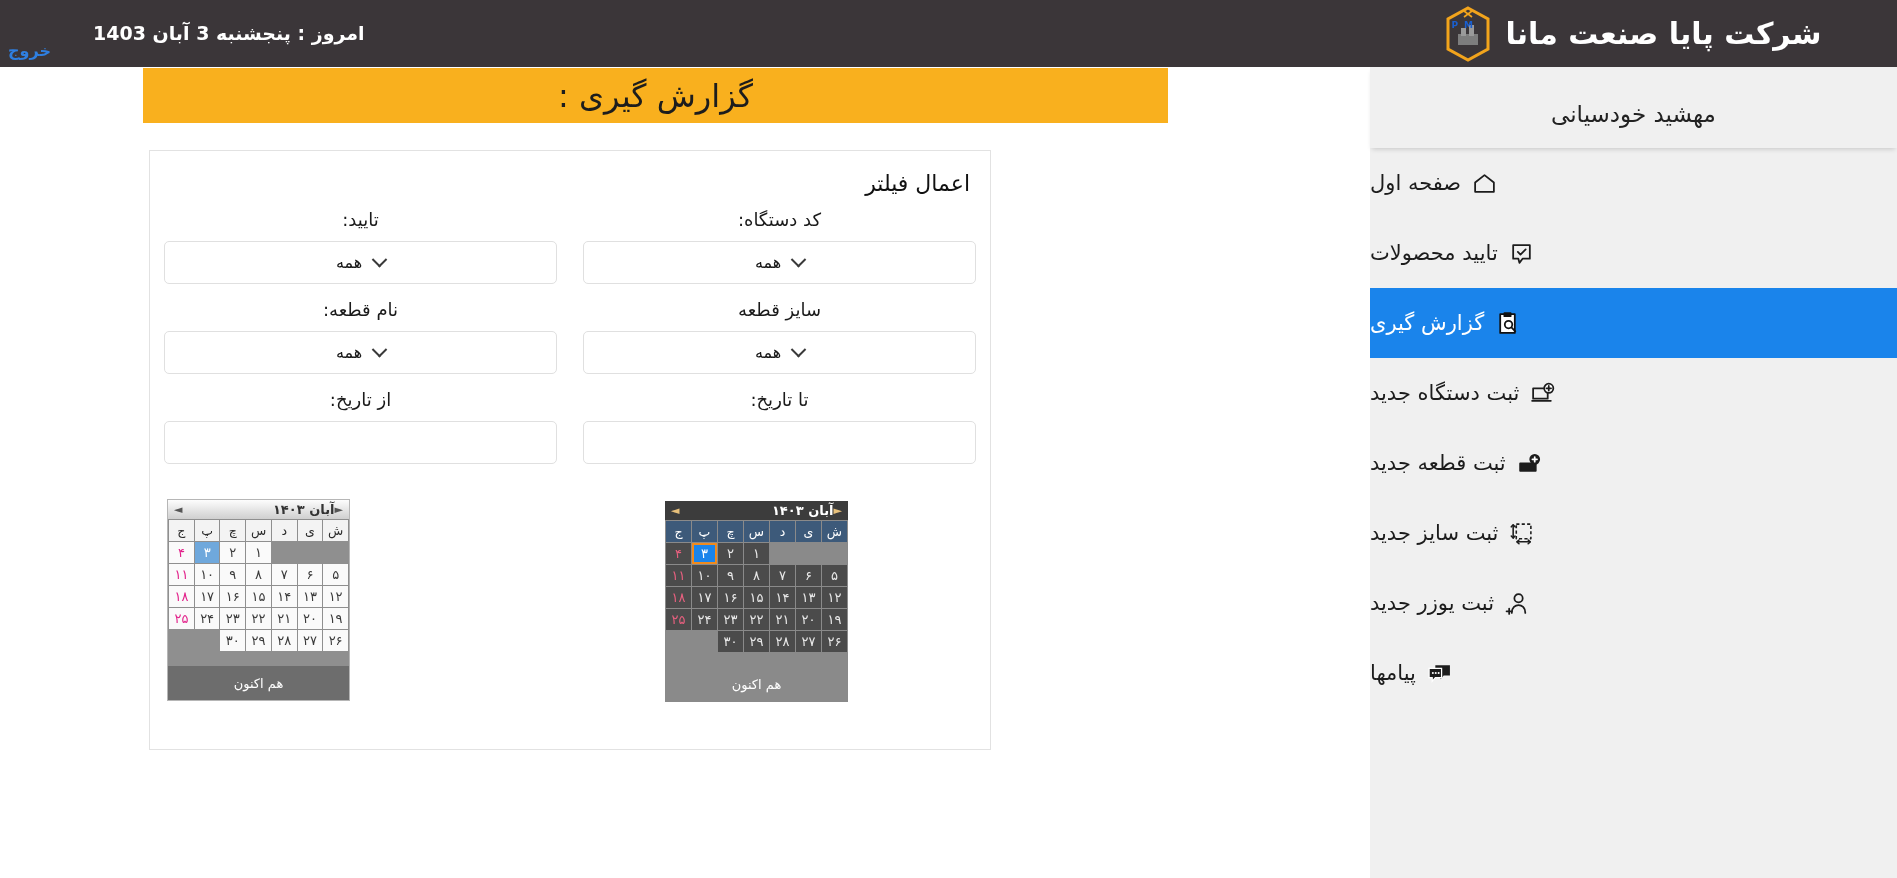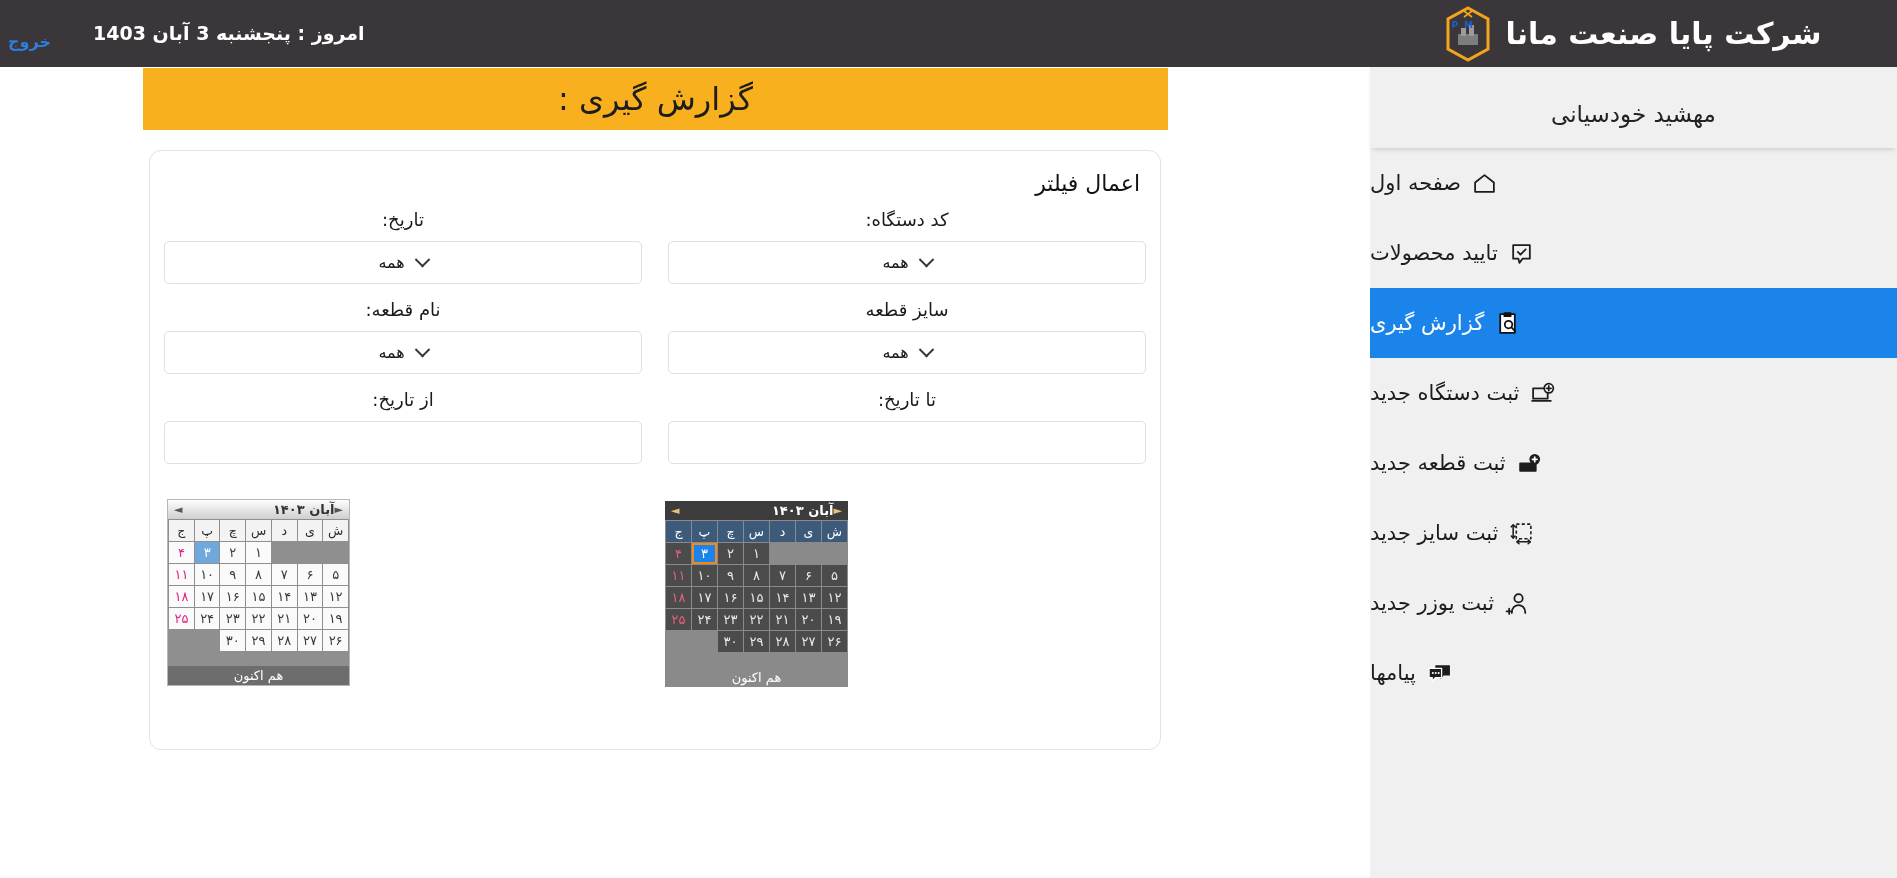--- a/index.html
+++ b/index.html
@@ -45,21 +45,21 @@
     position: absolute; left: 80px; top: 0;
     height: 67px; line-height: 67px;
     color: #ffffff;
     font-size: 19px;
     font-weight: 700;
     white-space: nowrap;
     direction: rtl;
     margin-left: 13px;
   }
   .logout-link {
-    position: absolute; left: 8px; top: 8px;
+    position: absolute; left: 8px; top: 17px;
     height: 67px; line-height: 67px;
     color: #2f7fe0;
     font-size: 16px;
     font-weight: 700;
     text-decoration: none;
     cursor: pointer;
   }
 
   
   .sidebar {
@@ -117,39 +117,39 @@
     top: 67px; left: 0;
     width: 1370px; height: 811px;
     background: #ffffff;
     overflow: hidden;
   }
   .page-banner {
     position: absolute;
     top: 1px;
     left: 143px;
     width: 1025px;
-    height: 62px;
+    height: 55px;
     background: #f9b01e;
     display: flex; align-items: center; justify-content: center;
   }
   .page-banner .banner-text {
     font-size: 32px;
     color: #1d1d1d;
     font-weight: 400;
   }
 
   .filter-card {
     position: absolute;
     top: 83px;
     left: 149px;
-    width: 1012px;
+    width: 842px;
     min-height: 600px;
     background: #ffffff;
     border: 1px solid #e2e2e2;
-    border-radius: 12px;
+    border-radius: 0;
   }
   .filter-title {
     position: absolute;
     top: 20px; right: 20px;
     font-size: 22px;
     color: #111111;
   }
   .filter-grid {
     position: absolute;
     top: 58px; right: 14px; left: 14px;
@@ -255,21 +255,21 @@
   .dp-dark .dp-table td.empty { background: #8a8a8a; cursor: default; }
   .dp-light .dp-table td.empty { background: #8f8f8f; cursor: default; }
 
   .dp-dark .dp-table td.holiday { color: #e8607f; }
   .dp-light .dp-table td.holiday { color: #e2218a; }
 
   .dp-dark .dp-table td.selected { background: #1a84eb; color: #ffffff; outline: 2px solid #f08a1d; outline-offset: -2px; }
   .dp-light .dp-table td.selected { background: #6fa8dc; color: #ffffff; }
 
   .dp-foot {
-    height: 20px;
+    height: 35px;
     display: flex; align-items: center; justify-content: center;
     font-size: 13px;
     cursor: pointer;
   }
   .dp-dark .dp-foot { background: #8a8a8a; color: #ffffff; }
   .dp-light .dp-foot { background: #6d6d6d; color: #ffffff; border: 1px solid #b6b6b6; border-top: none; }
   .dp-spacer { height: 14px; }
   .dp-dark .dp-spacer { background: #8a8a8a; }
   .dp-light .dp-spacer { background: #8f8f8f; border-left:1px solid #b6b6b6; border-right:1px solid #b6b6b6; }
 </style>
@@ -415,21 +415,21 @@
 
       <div class="f-row">
         <div class="f-col">
           <div class="f-label">کد دستگاه:</div>
           <div class="f-select">
             <span class="chev"></span>
             <span>همه</span>
           </div>
         </div>
         <div class="f-col">
-          <div class="f-label">تاریخ:</div>
+          <div class="f-label">تایید:</div>
           <div class="f-select">
             <span class="chev"></span>
             <span>همه</span>
           </div>
         </div>
       </div>
 
       <div class="f-row">
         <div class="f-col">
           <div class="f-label">سایز قطعه</div>

